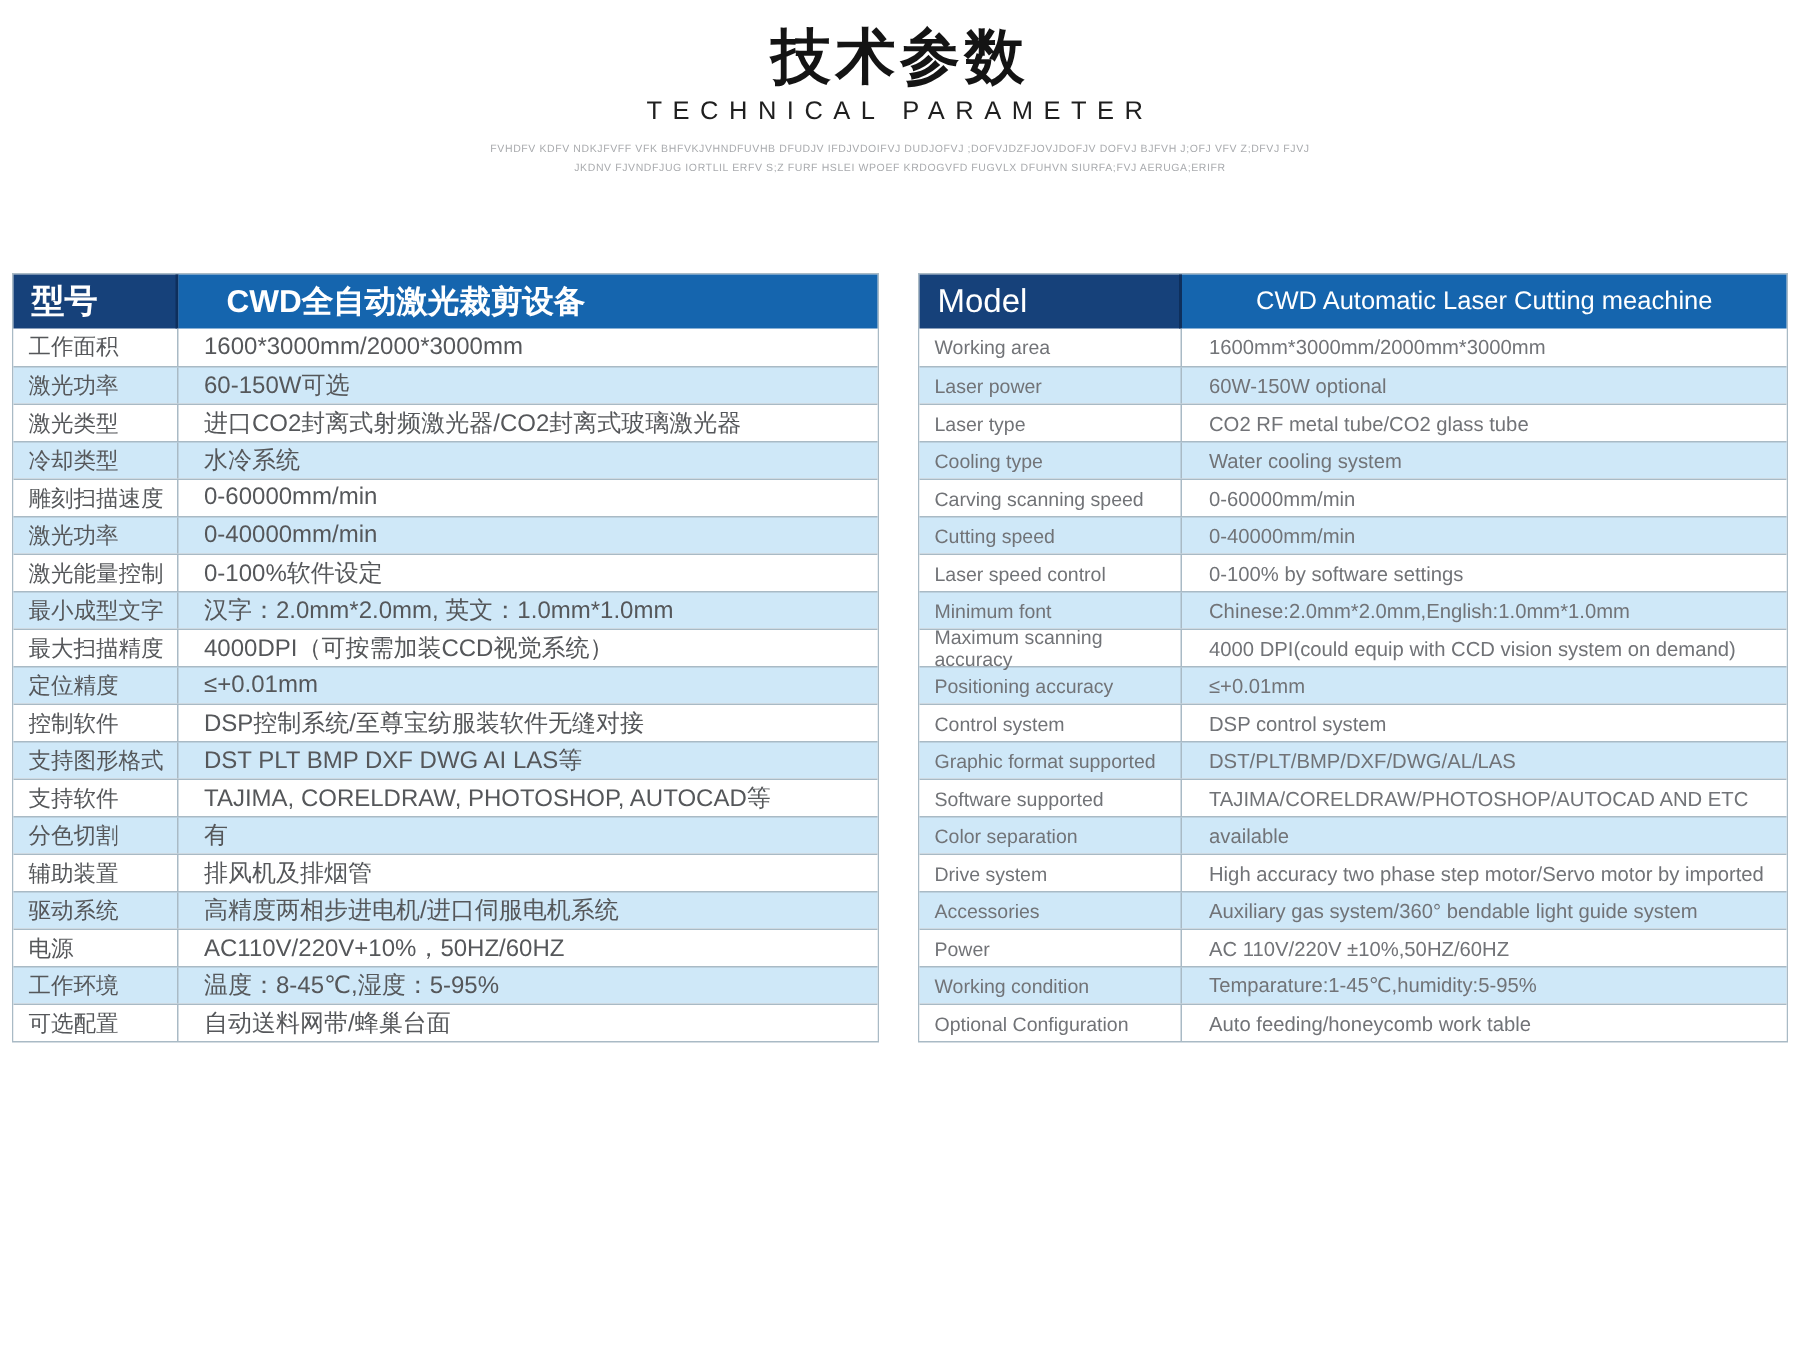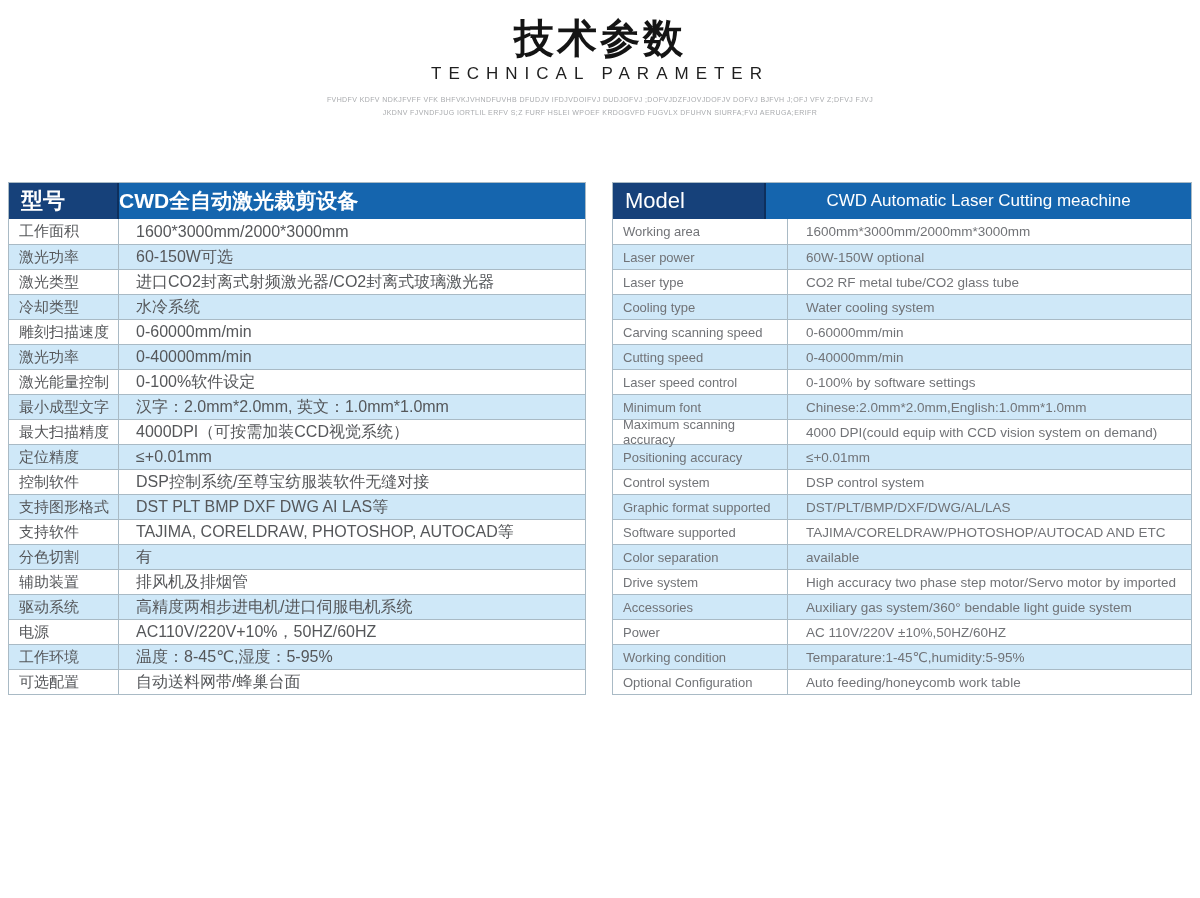--- a/index.html
+++ b/index.html
@@ -47,26 +47,26 @@
   .spec-table.cn{ width:578px; }
   .spec-table.en{ width:580px; }
 
   .thead{ display:flex; height:36px; }
   .th-label{
     display:flex; align-items:center;
     background:var(--header-label-bg);
     color:#fff; border-right:2px solid var(--header-divider);
   }
   .cn .th-label{ width:110px; padding-left:12px; font-size:22px; font-weight:bold; }
-  .en .th-label{ width:153px; padding-left:12px; font-size:22px; font-weight:400; }
+  .en .th-label{ width:175px; padding-left:12px; font-size:22px; font-weight:400; }
   .th-value{
     flex:1; display:flex; align-items:center;
     background:var(--header-value-bg); color:#fff;
   }
-  .cn .th-value{ font-size:21px; font-weight:bold; }
+  .cn .th-value{ padding-left:32px; font-size:21px; font-weight:bold; }
   .en .th-value{ justify-content:center; font-size:17px; font-weight:400;text-align:center; }
 
   .row{ display:flex; height:25px; border-top:1px solid var(--border); background:#fff; }
   .row:first-child{ border-top:none; }
   .tbody .row:nth-child(even){ background:var(--row-alt-bg); }
   .cell{ display:flex; align-items:center; }
   .cell.label{ border-right:1px solid var(--border); }
   .cn .cell.label{ width:110px; padding-left:10px; font-size:15px; color:var(--text-cn); }
   .cn .cell.value{ flex:1; padding-left:17px; font-size:16px; color:var(--text-cn); }
   .en .cell.label{ width:175px; padding-left:10px; font-size:13px; color:var(--text-en); }

